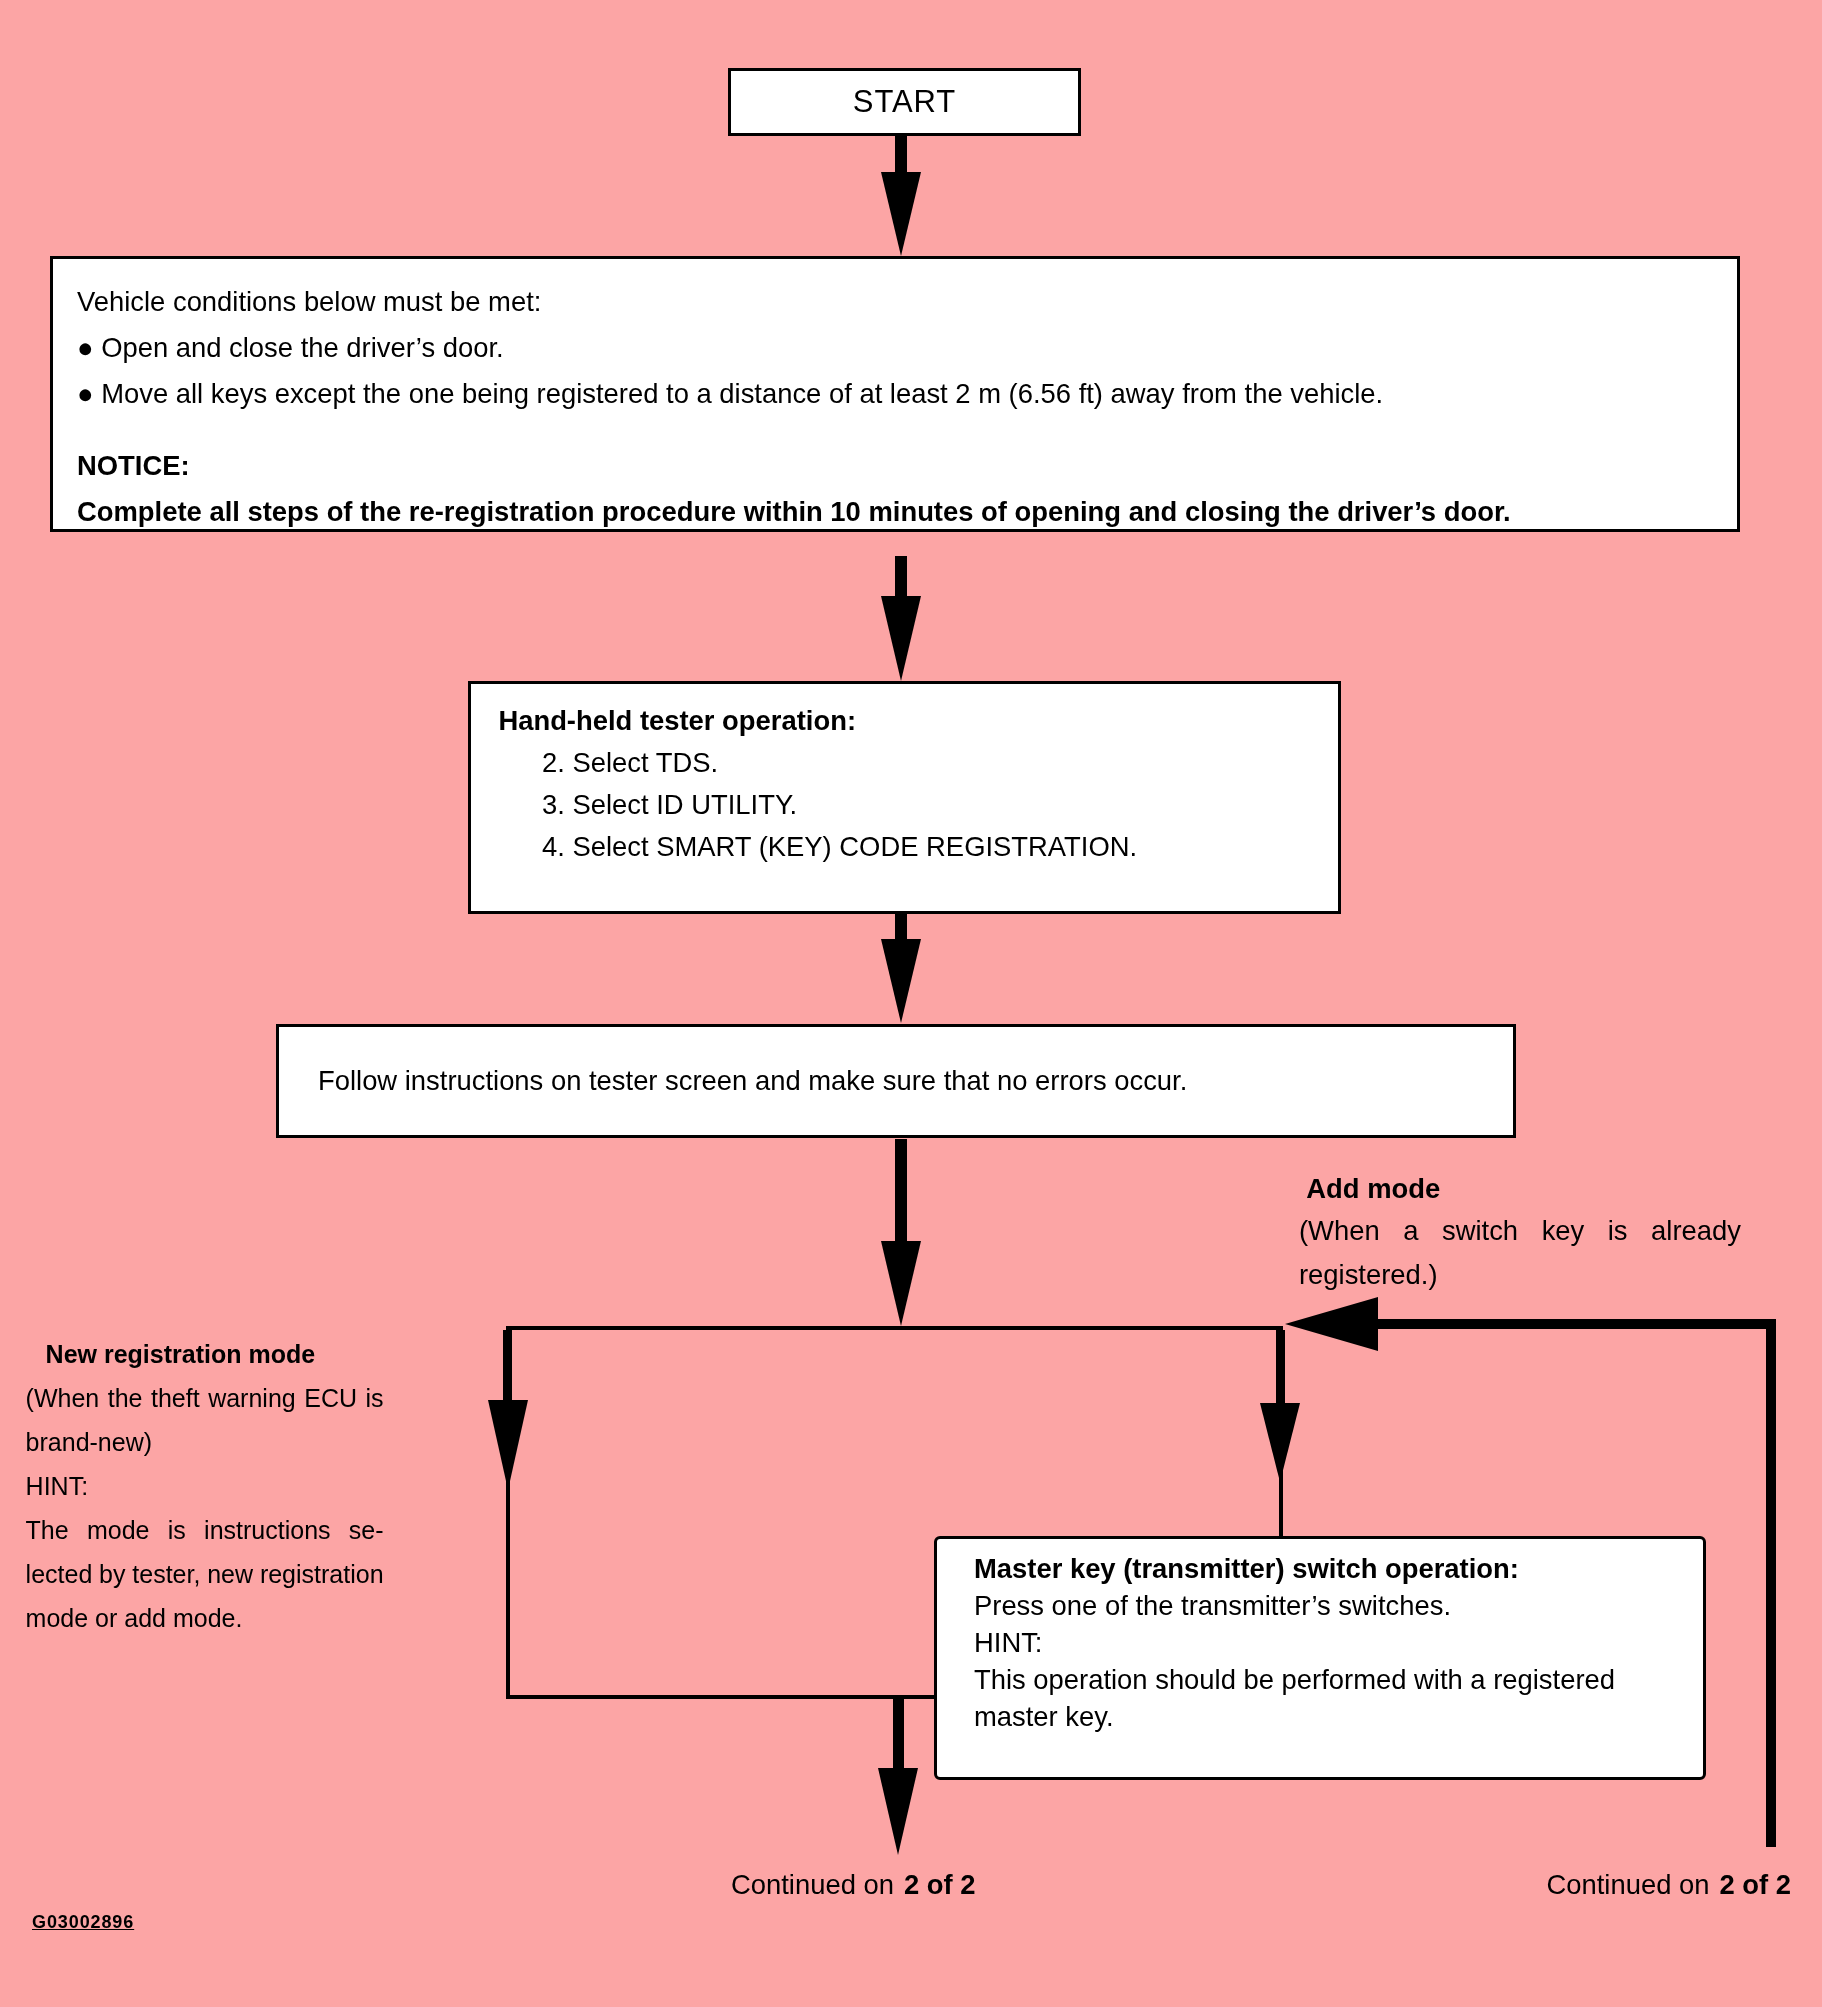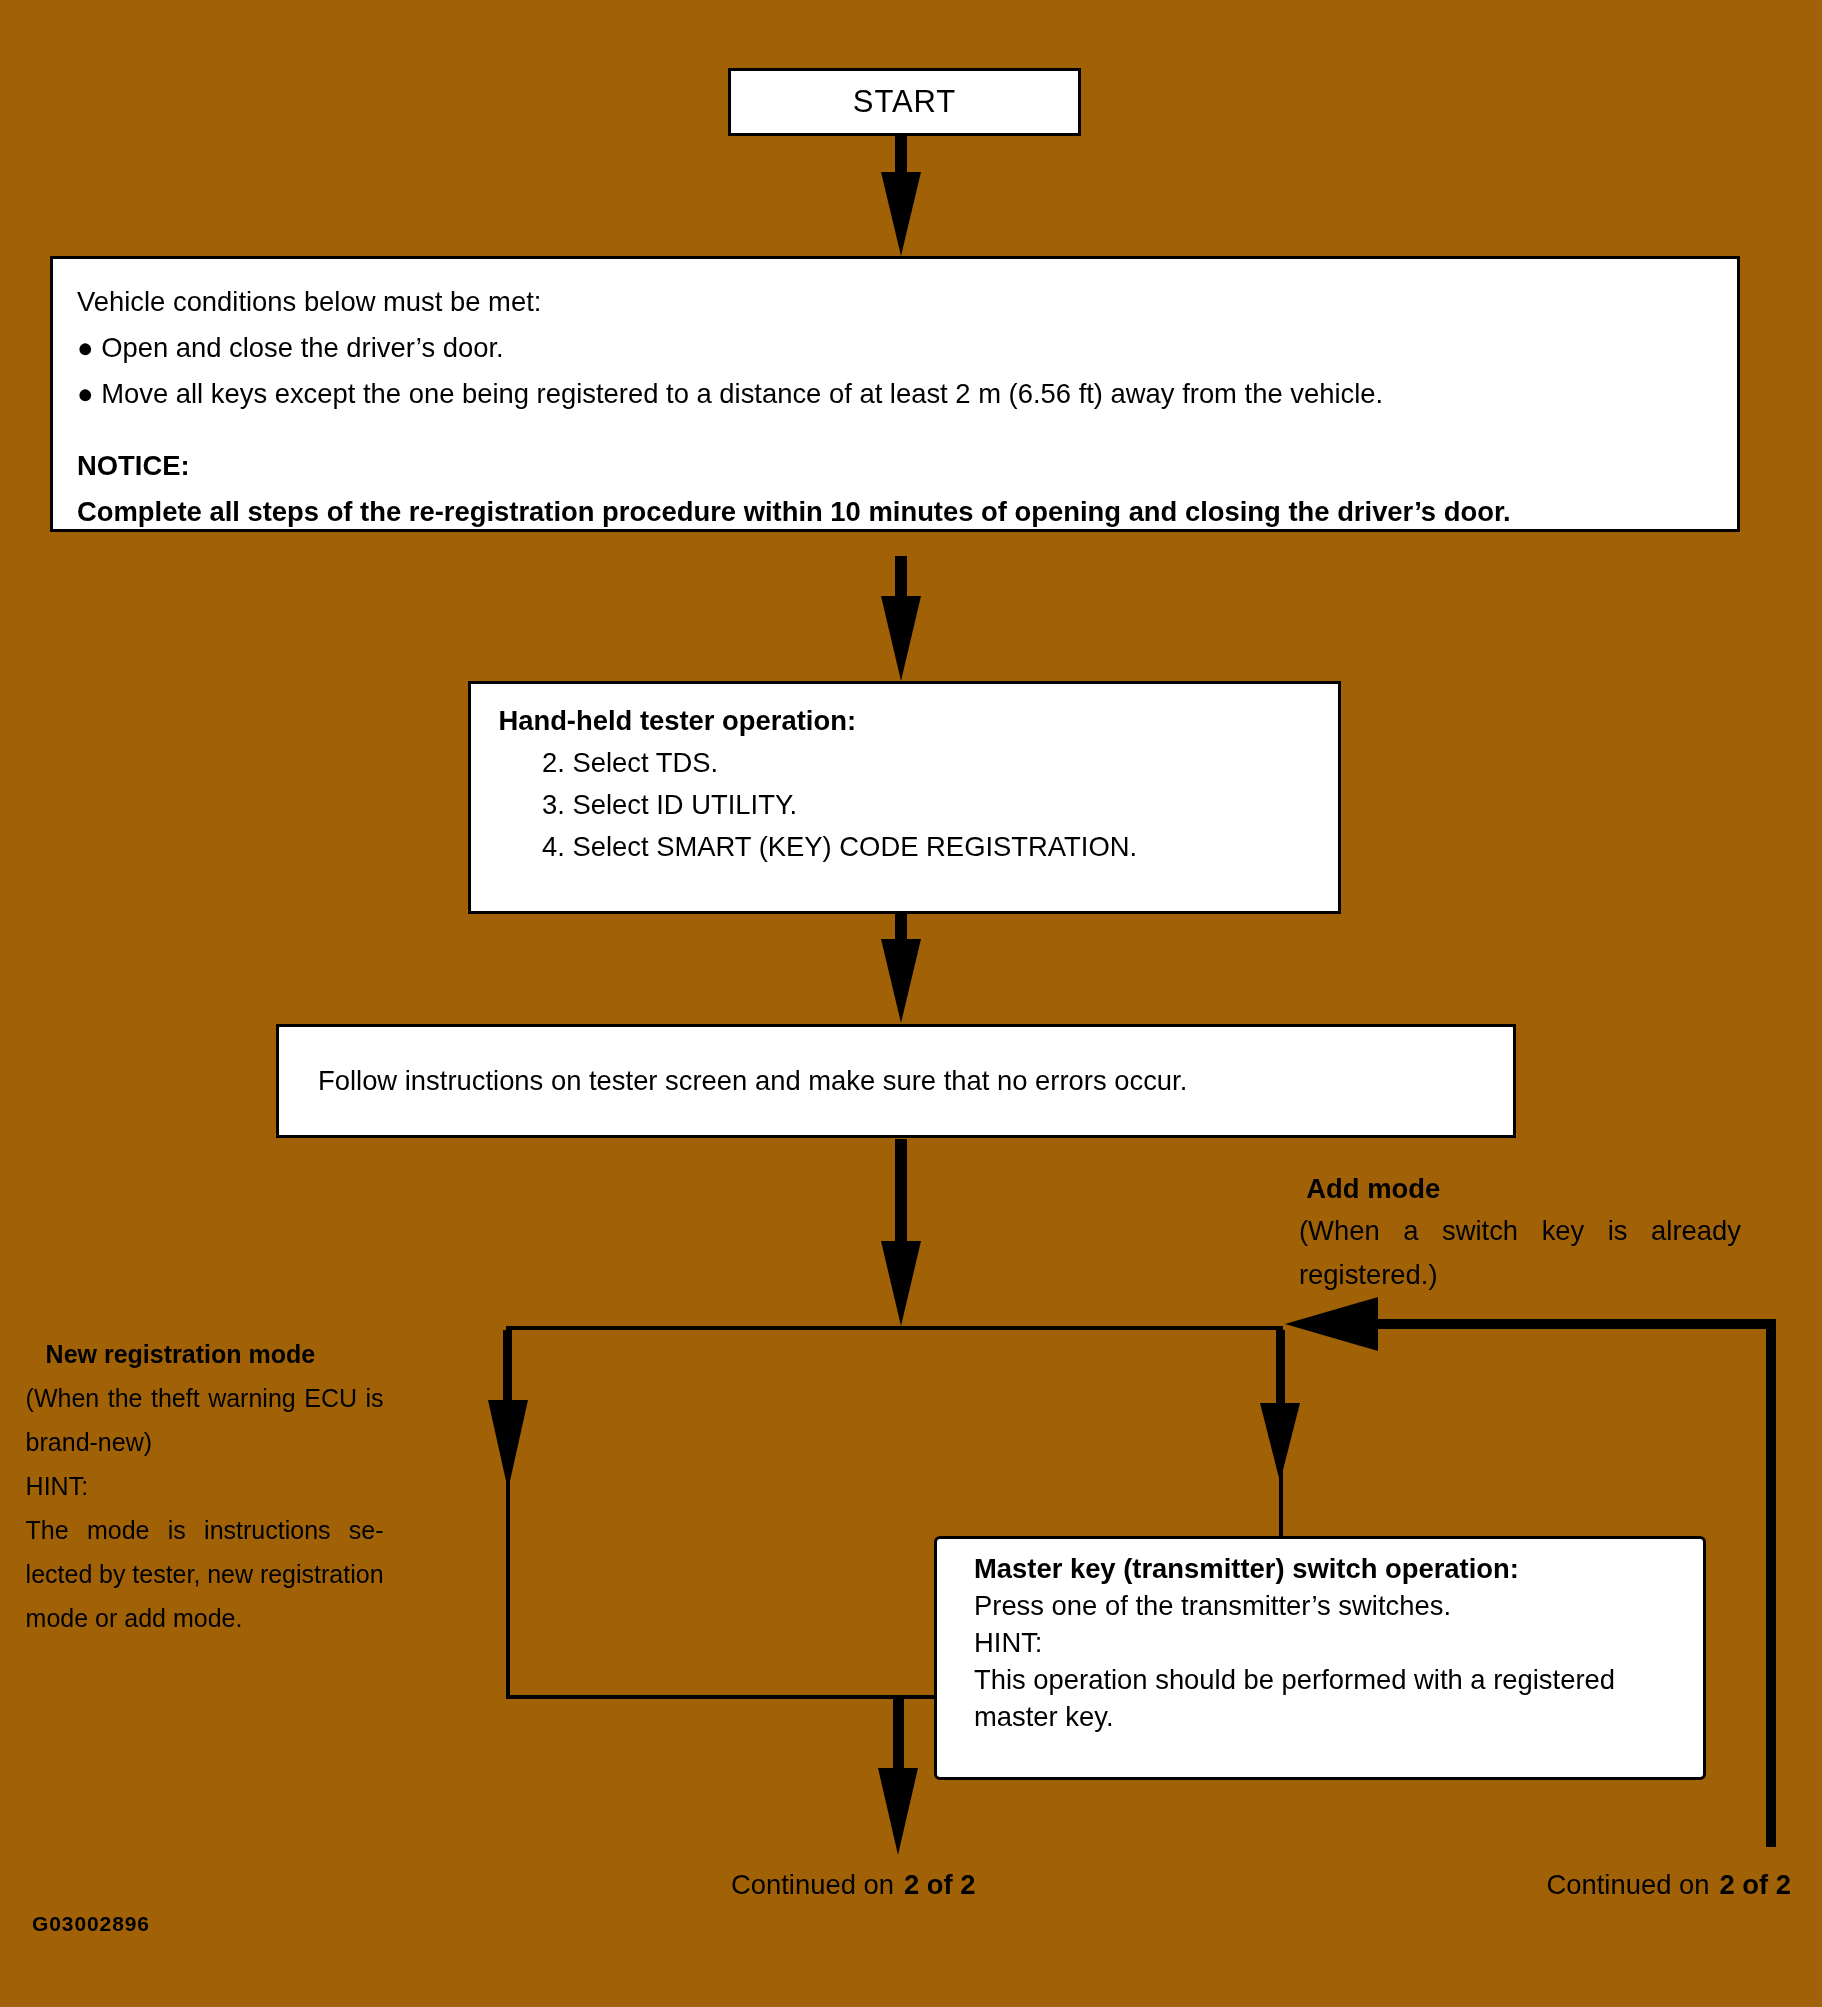--- a/index.html
+++ b/index.html
@@ -1,19 +1,19 @@
 <!DOCTYPE html>
 <html style="font-size:14.6px"><head>
 <meta charset="utf-8">
 <style>
   html,body{margin:0;padding:0;background:#ffffff;}
   #canvas{
     position:relative;
     width:1823px;height:2007px;
-    background:#a16207;
+    background:#fca5a5;
     font-family:"Liberation Sans", sans-serif;
     color:#000;
   }
   .fbox{
     position:absolute;
     border:3.7px solid #000;
     background:#fff;
     box-sizing:border-box;
   }
   .abs{position:absolute;}
@@ -69,21 +69,21 @@
   }
   #masterkey-box{
     left:934px;top:1536px;width:772px;height:244px;
     padding:11px 18.3px 0 37px;font-size:27.4px;border-radius:6px;
   }
   #masterkey-box .ln{line-height:37px;white-space:nowrap;}
   .continued{position:absolute;font-size:27.4px;line-height:33px;white-space:nowrap;}
   #continued-left{left:731px;top:1868px;}
   #continued-right{left:1517px;top:1868px;width:274px;text-align:right;}
   .continued .pg{font-weight:bold;margin-left:10px;}
-  #figure-id{position:absolute;left:32px;top:1912px;font-size:21px;font-weight:bold;letter-spacing:0.9px;}
+  #figure-id{position:absolute;left:32px;top:1912px;font-size:18px;font-weight:bold;letter-spacing:0.9px;text-decoration:underline;}
 </style>
 </head>
 <body>
 
 <div id="canvas">
 
   <div id="start-box" class="fbox">
     <span>START</span>
   </div>
 

